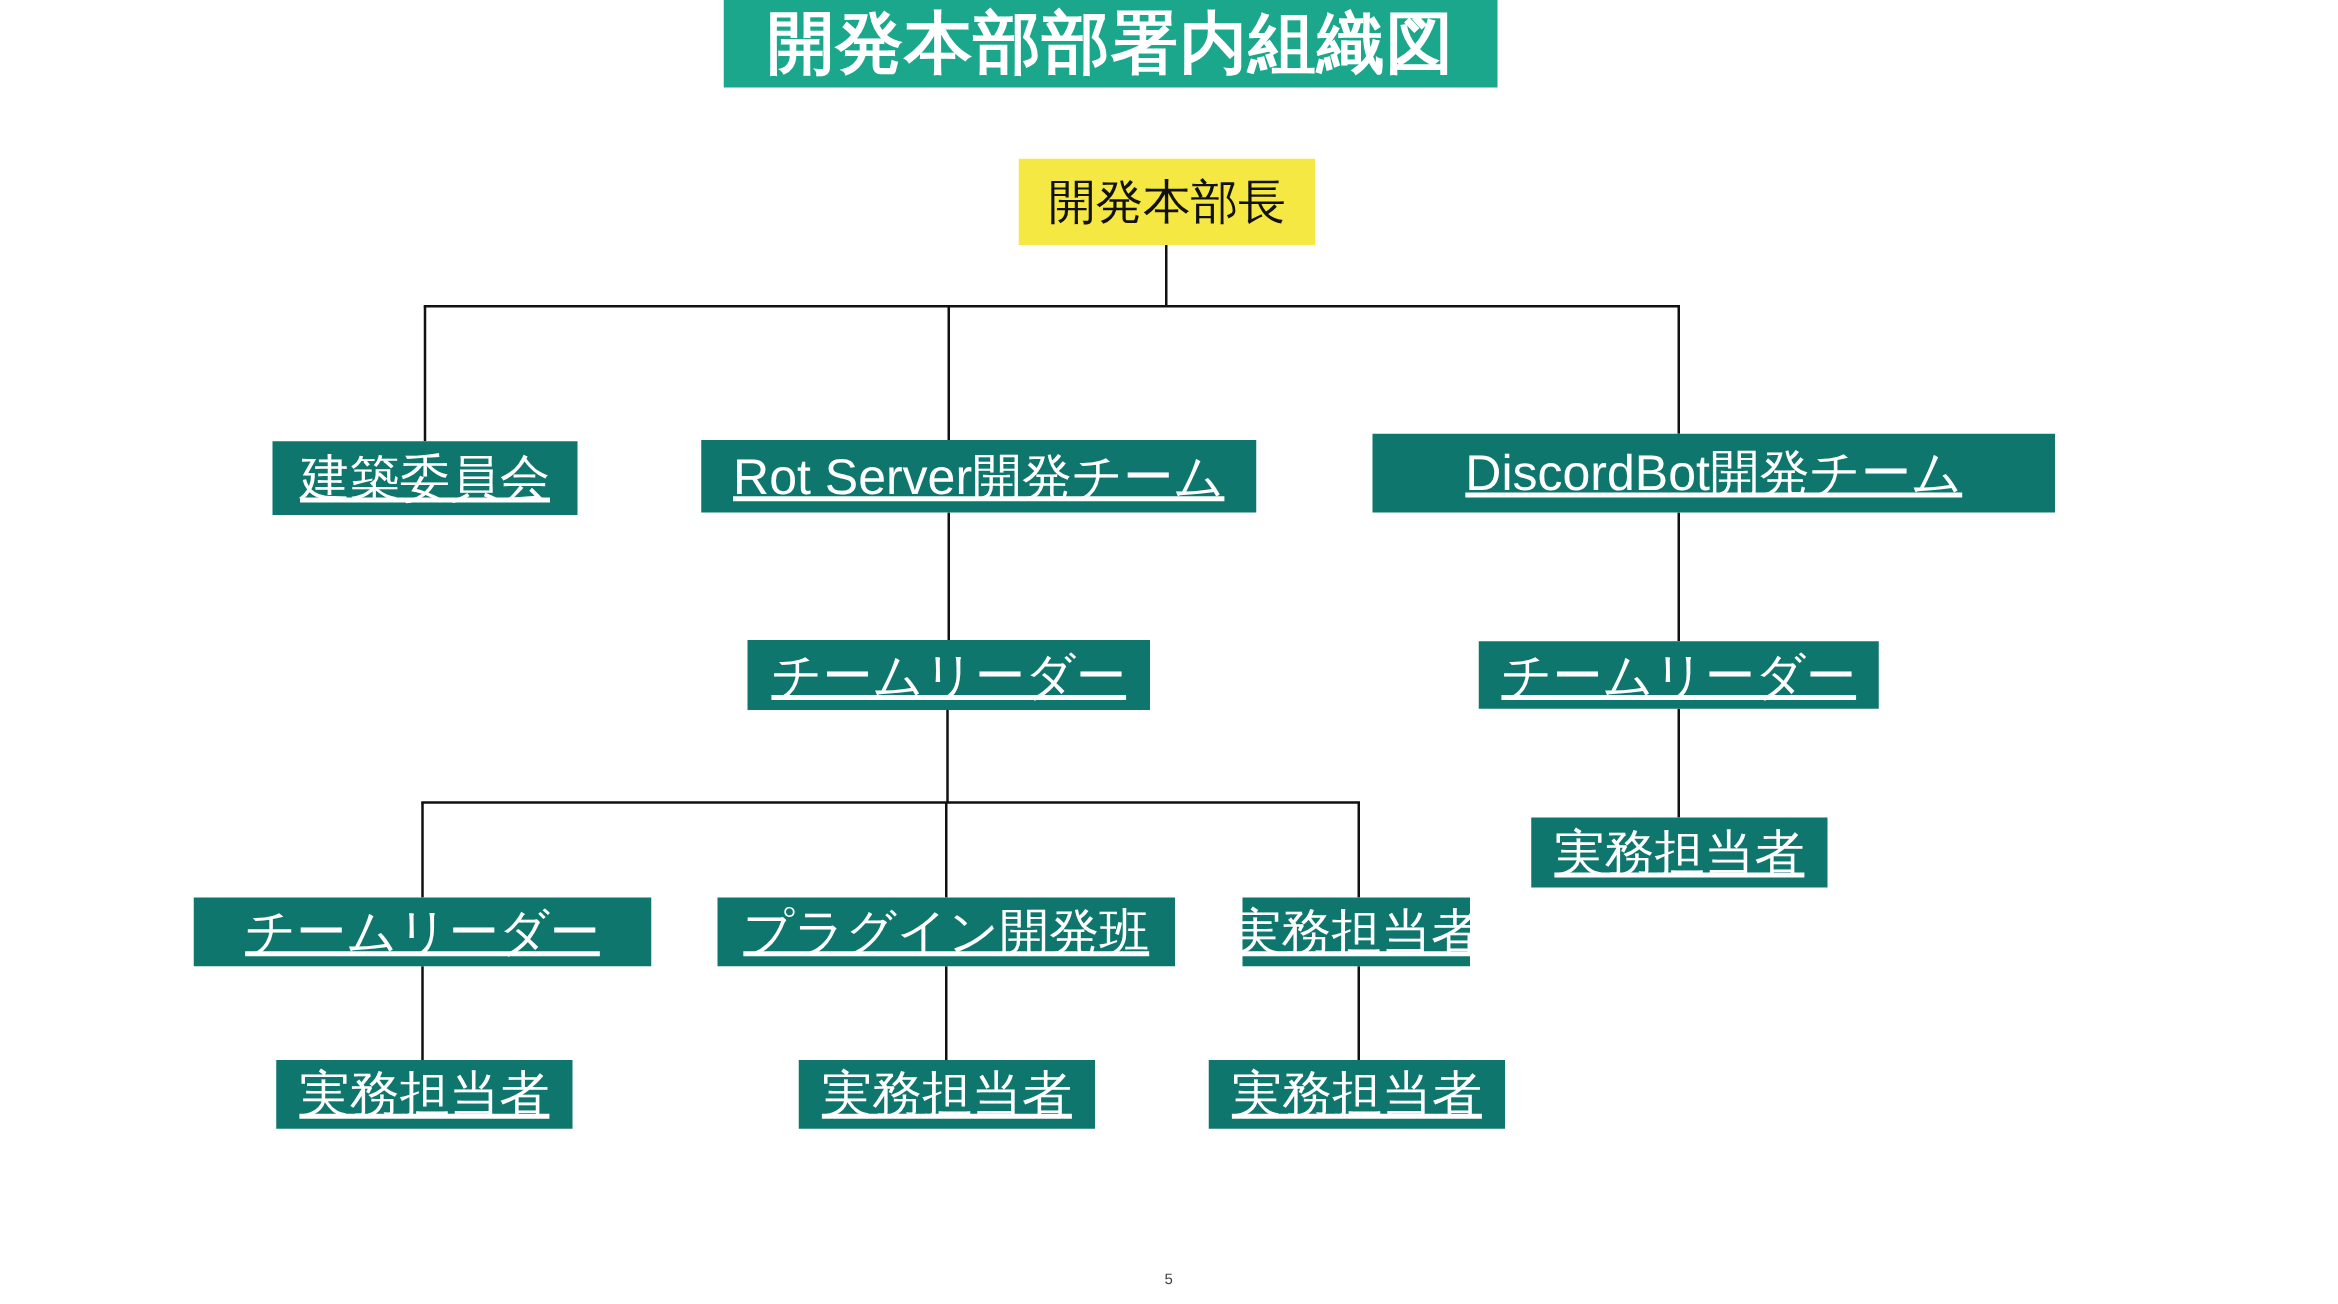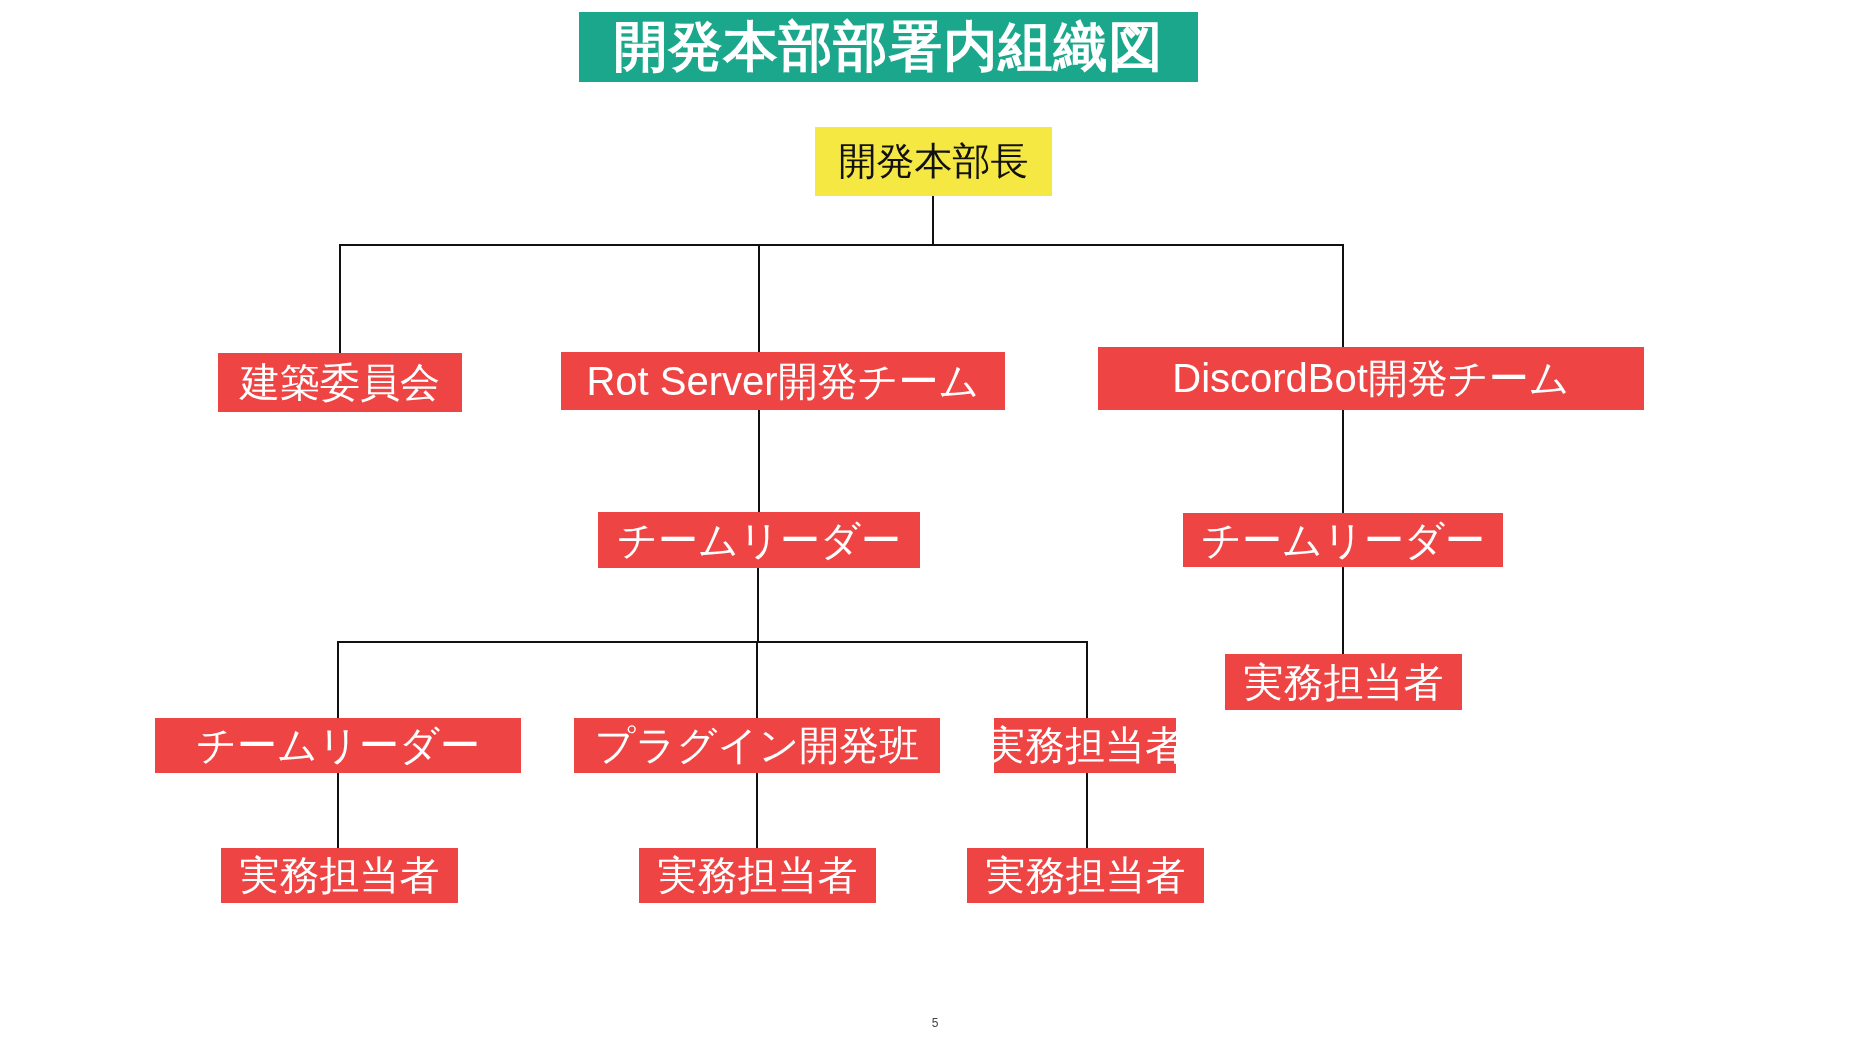--- a/index.html
+++ b/index.html
@@ -5,23 +5,23 @@
   html,body{margin:0;padding:0;}
   body{
     width:1870px;height:1043px;position:relative;background:#ffffff;
     font-family:"Liberation Sans","DejaVu Sans",sans-serif;
     overflow:hidden;
   }
   .node{
     position:absolute;display:flex;align-items:center;justify-content:center;
     white-space:nowrap;box-sizing:border-box;
   }
-  .black-node{background:#ef4444;color:#ffffff;font-size:40px;font-weight:500;}
+  .black-node{background:#0f766e;color:#ffffff;font-size:40px;font-weight:500;text-decoration:underline;}
   #title-node{
-    left:579px;top:12px;width:619px;height:70px;
+    left:579px;top:0;width:619px;height:70px;
     background:#1aa78c;color:#ffffff;font-size:54px;font-weight:800;
     letter-spacing:1px;
   }
   #head-node{
     left:815px;top:127px;width:237px;height:69px;
     background:#f5e843;color:#111111;font-size:38px;font-weight:500;
   }
   #kenchiku-node{left:218px;top:353px;width:244px;height:59px;}
   #rot-node{left:537px;top:352px;width:444px;height:58px;margin-left:24px;}
   #discord-node{left:1098px;top:347px;width:546px;height:63px;}

